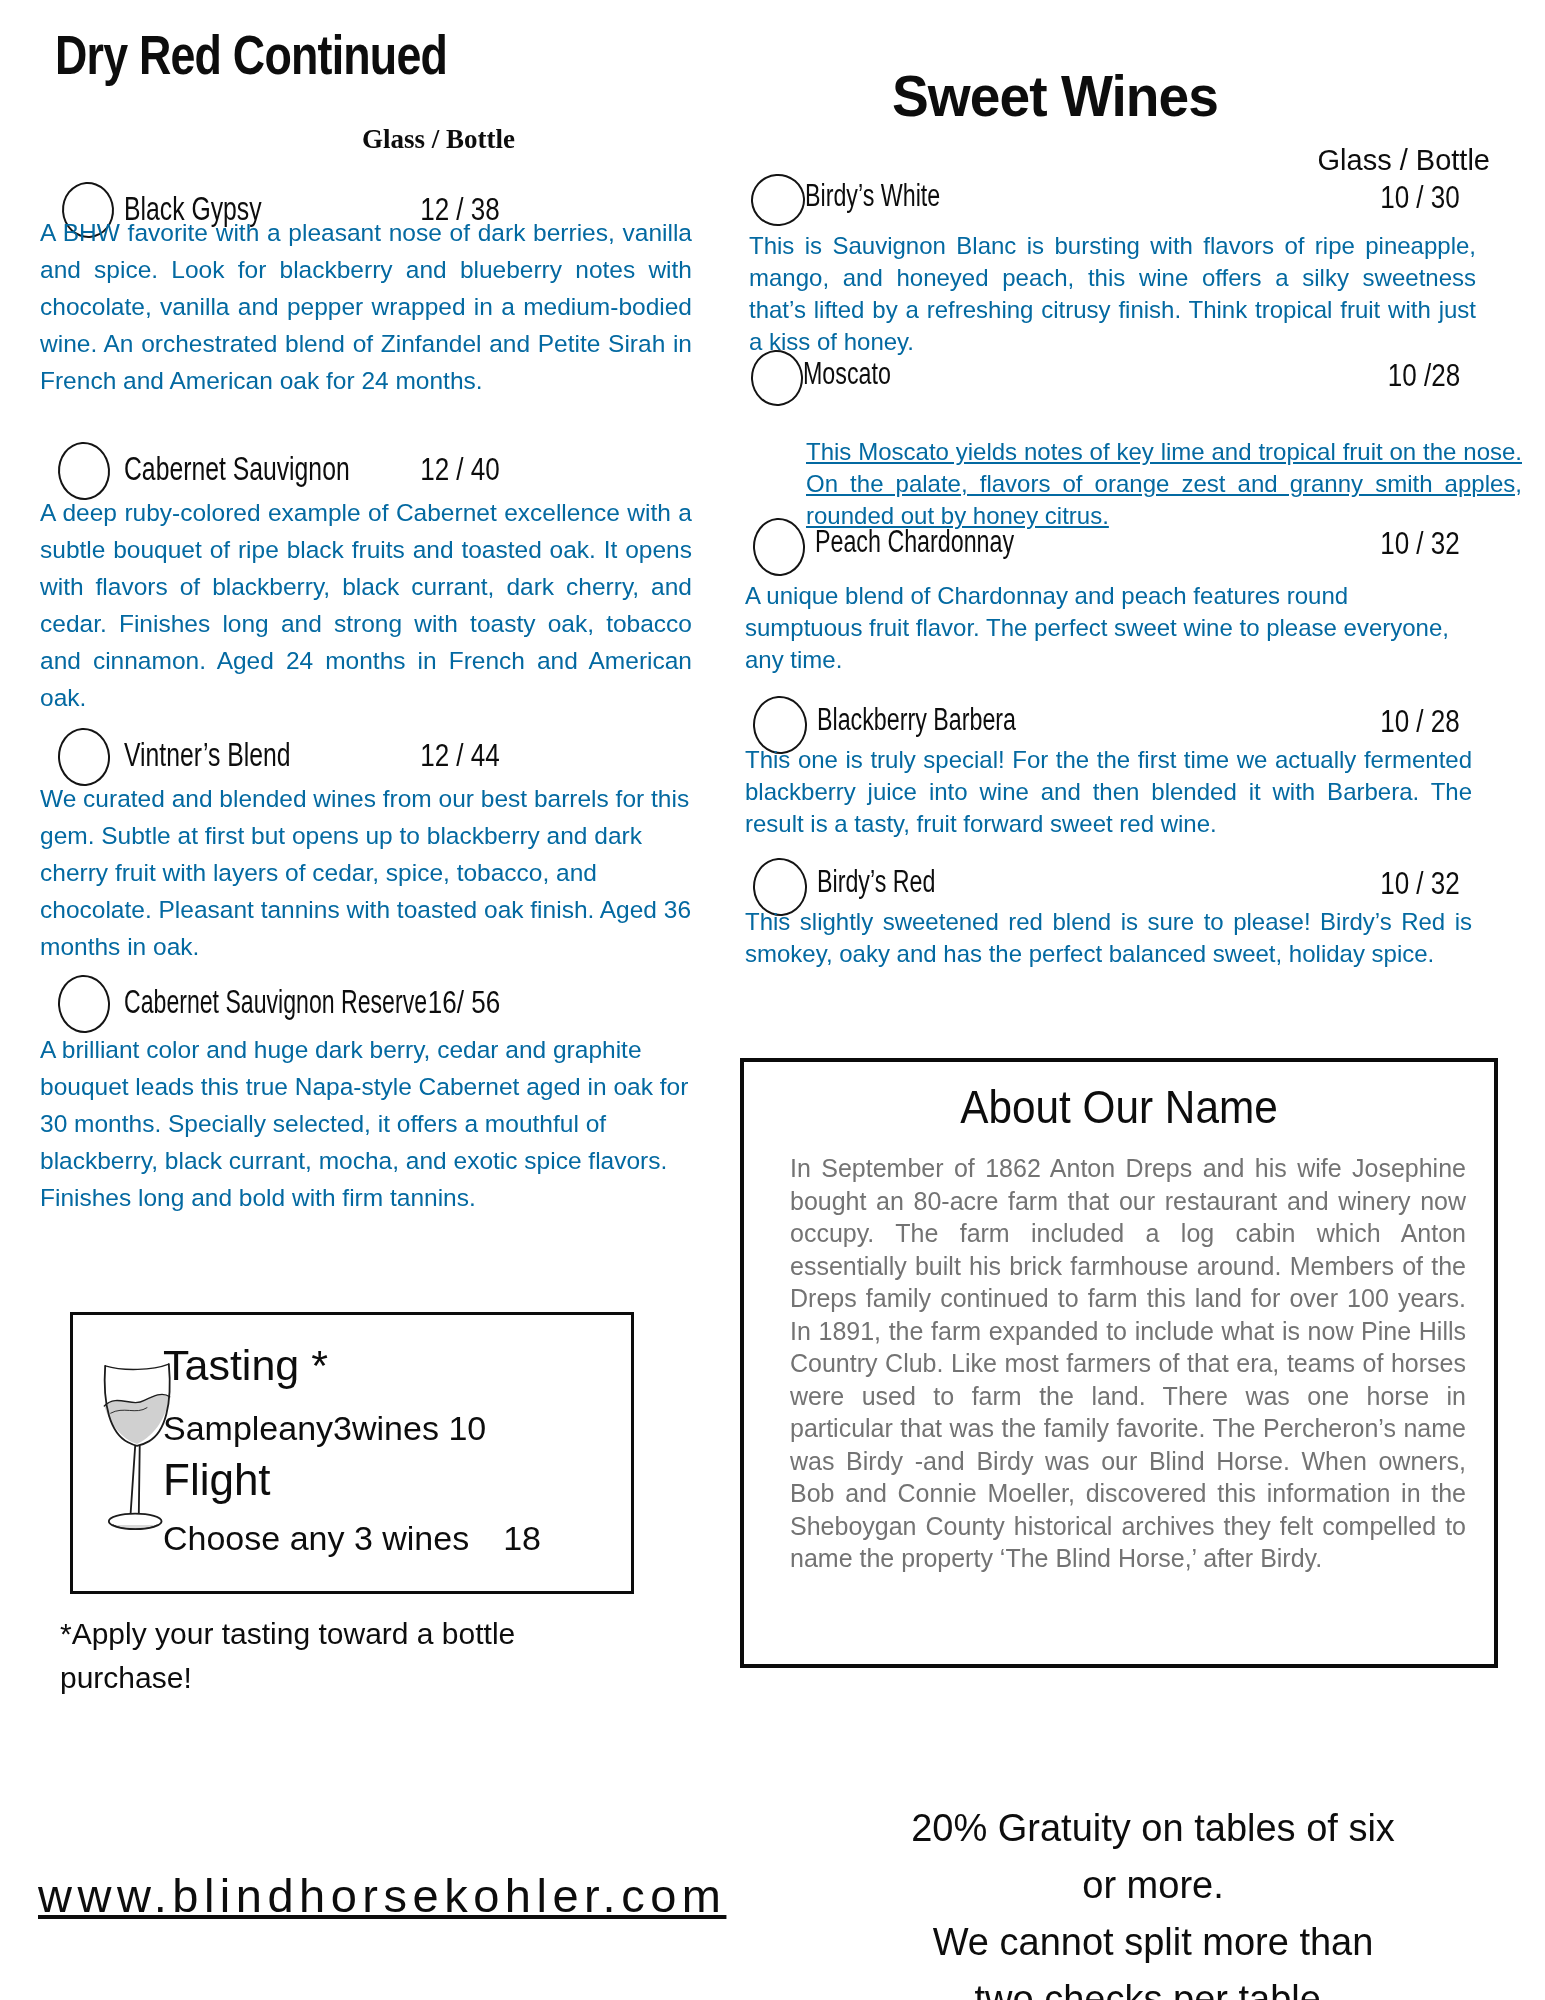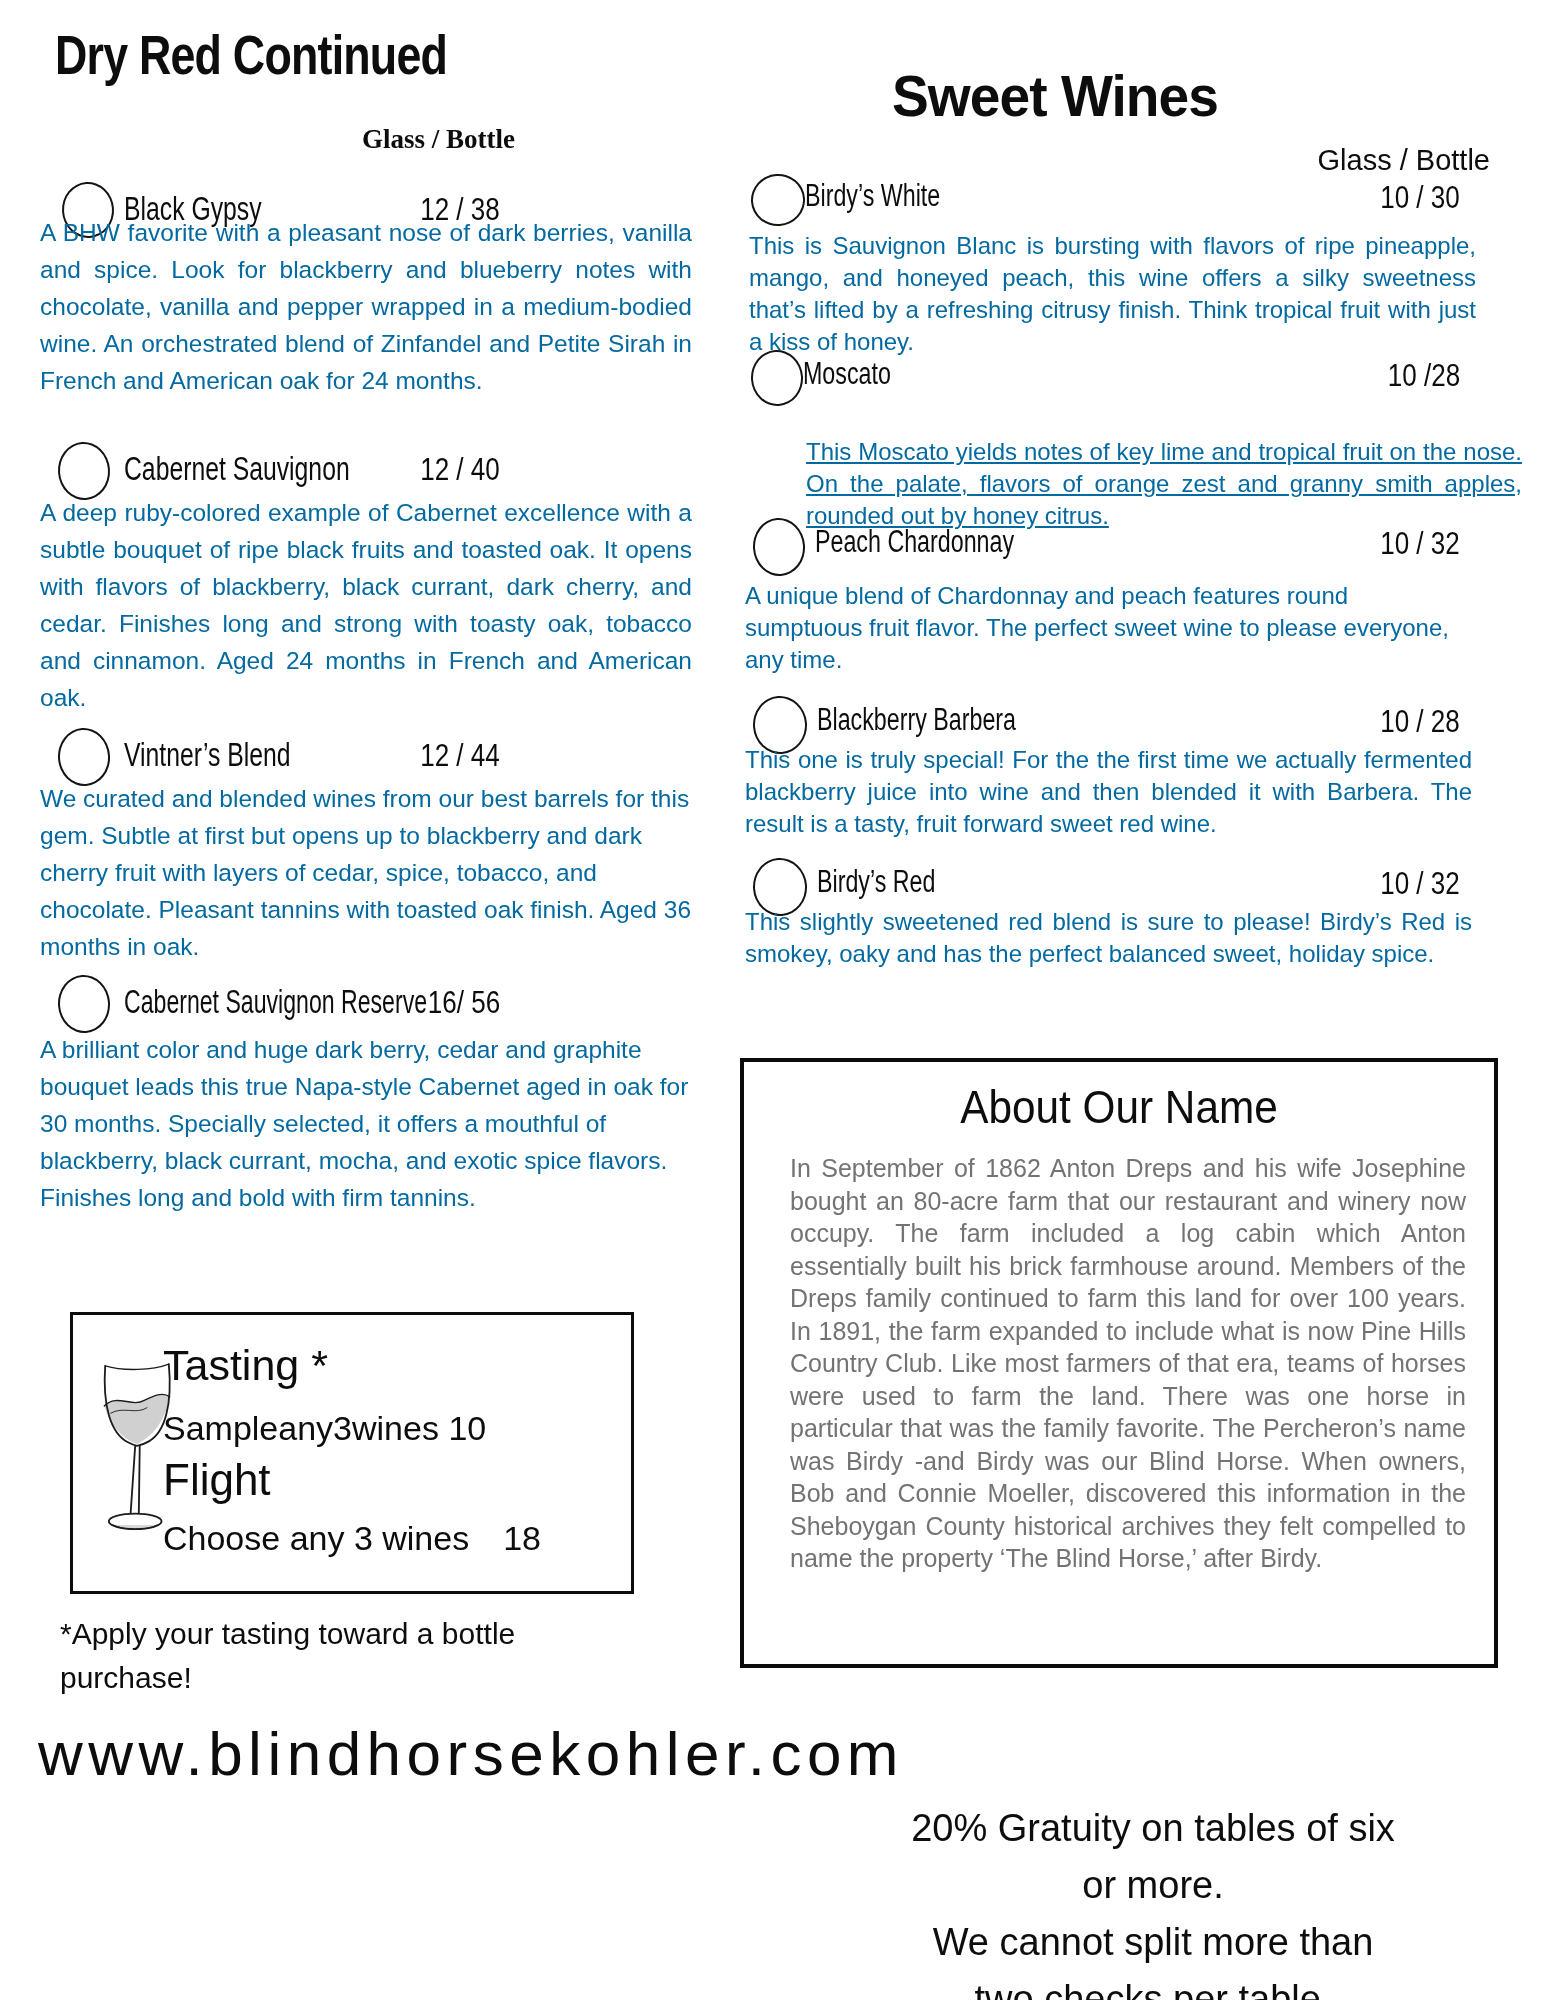--- a/index.html
+++ b/index.html
@@ -30,21 +30,21 @@
   .tbox{position:absolute;left:70px;top:1312px;width:558px;height:276px;border:3px solid #0c0c0c;}
   .tbox-center{position:absolute;left:90px;width:380px;text-align:left;white-space:nowrap;}
   .choose-row{position:absolute;left:90px;width:378px;top:204px;display:flex;justify-content:space-between;font-size:34px;}
   .disclaimer{position:absolute;left:60px;top:1612px;width:560px;font-size:30px;line-height:44px;}
   
   .about-box{position:absolute;left:740px;top:1058px;width:758px;height:610px;border:4px solid #0b0b0b;box-sizing:border-box;}
   .about-title{position:absolute;left:0;right:0;top:18px;text-align:center;font-size:46px;font-weight:400;transform:scaleX(.92);}
   .about-body{position:absolute;left:46px;right:28px;top:90px;font-size:25px;line-height:32.5px;text-align:justify;text-justify:inter-word;color:#737373;}
   
   .gratuity{position:absolute;left:808px;top:1800px;width:690px;text-align:center;font-size:38px;line-height:57px;white-space:pre-line;}
-  .website{position:absolute;left:38px;top:1718px;font-size:62px;letter-spacing:5.5px;white-space:nowrap;font-weight:400;}
+  .website{position:absolute;left:38px;top:1868px;font-size:47px;letter-spacing:5.5px;white-space:nowrap;font-weight:400;text-decoration:underline;}
 </style>
 </head>
 <body>
 
 <div class="page">
 
   <div class="abs big-title" style="left:55px;top:22px;font-size:56px;transform:scaleX(.8);">Dry Red Continued</div>
 
   <div class="abs price-header-serif" style="left:40px;top:124px;width:475px;font-size:27px;">Glass / Bottle</div>
 

